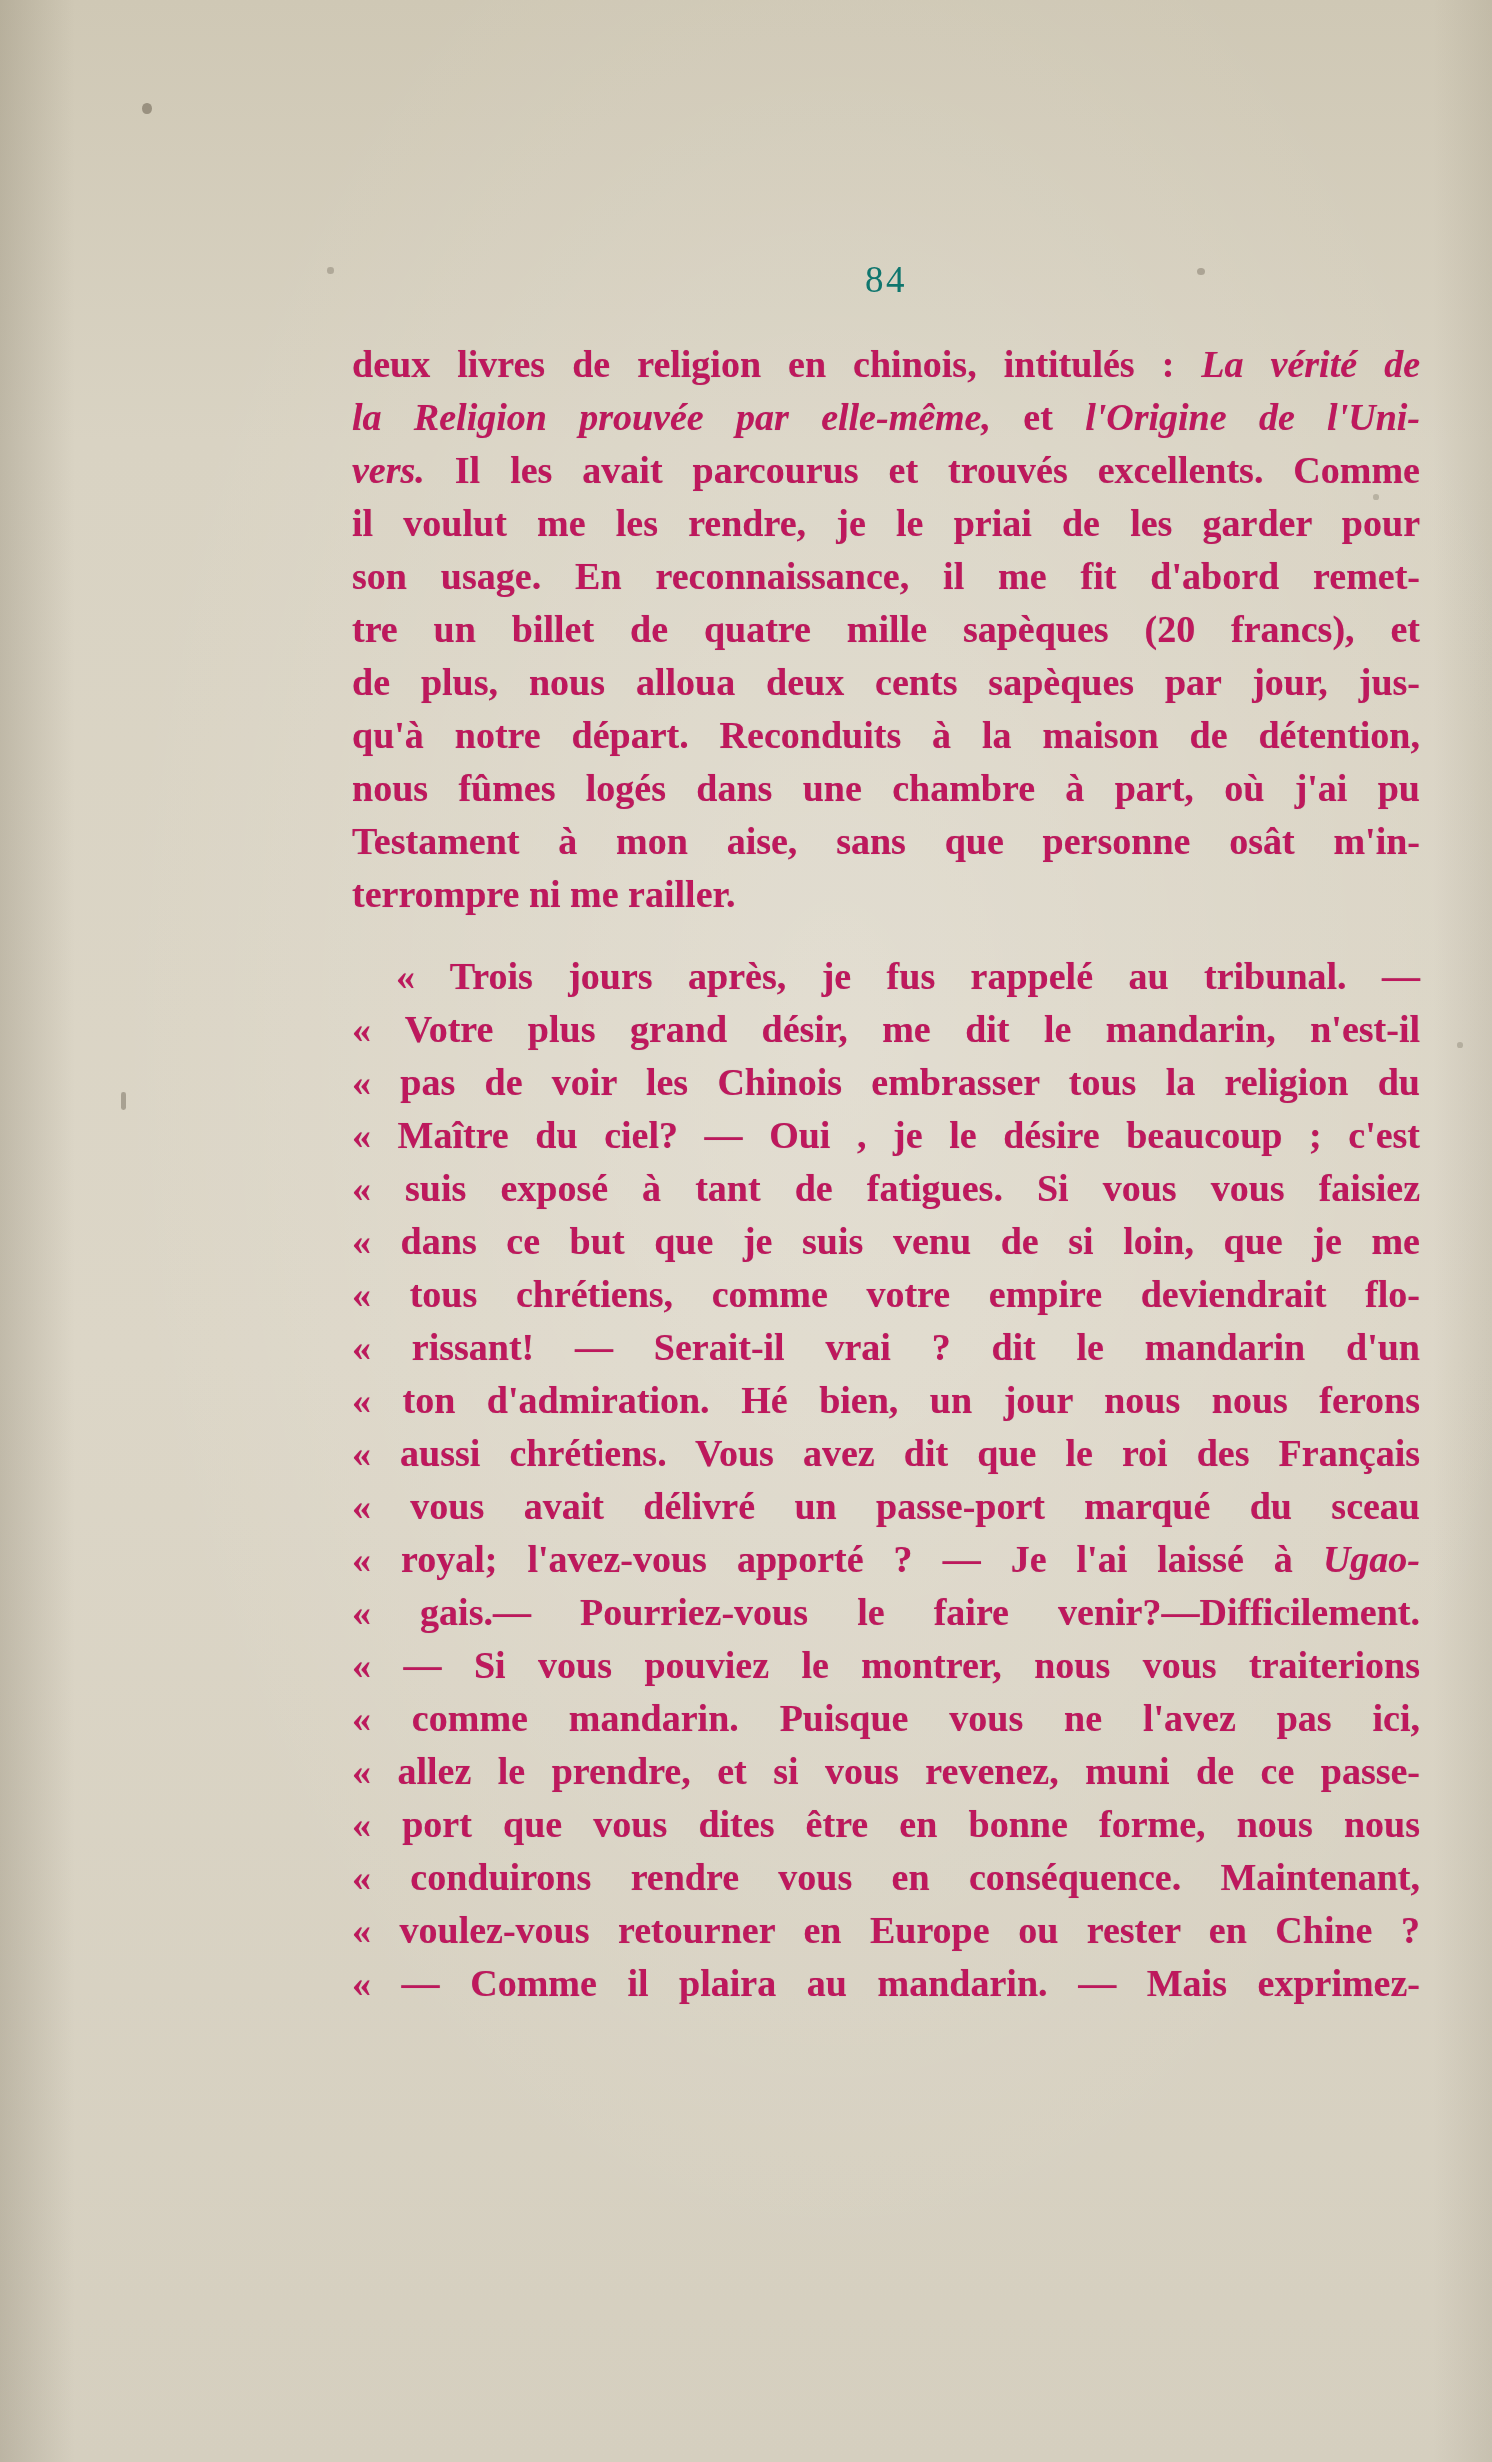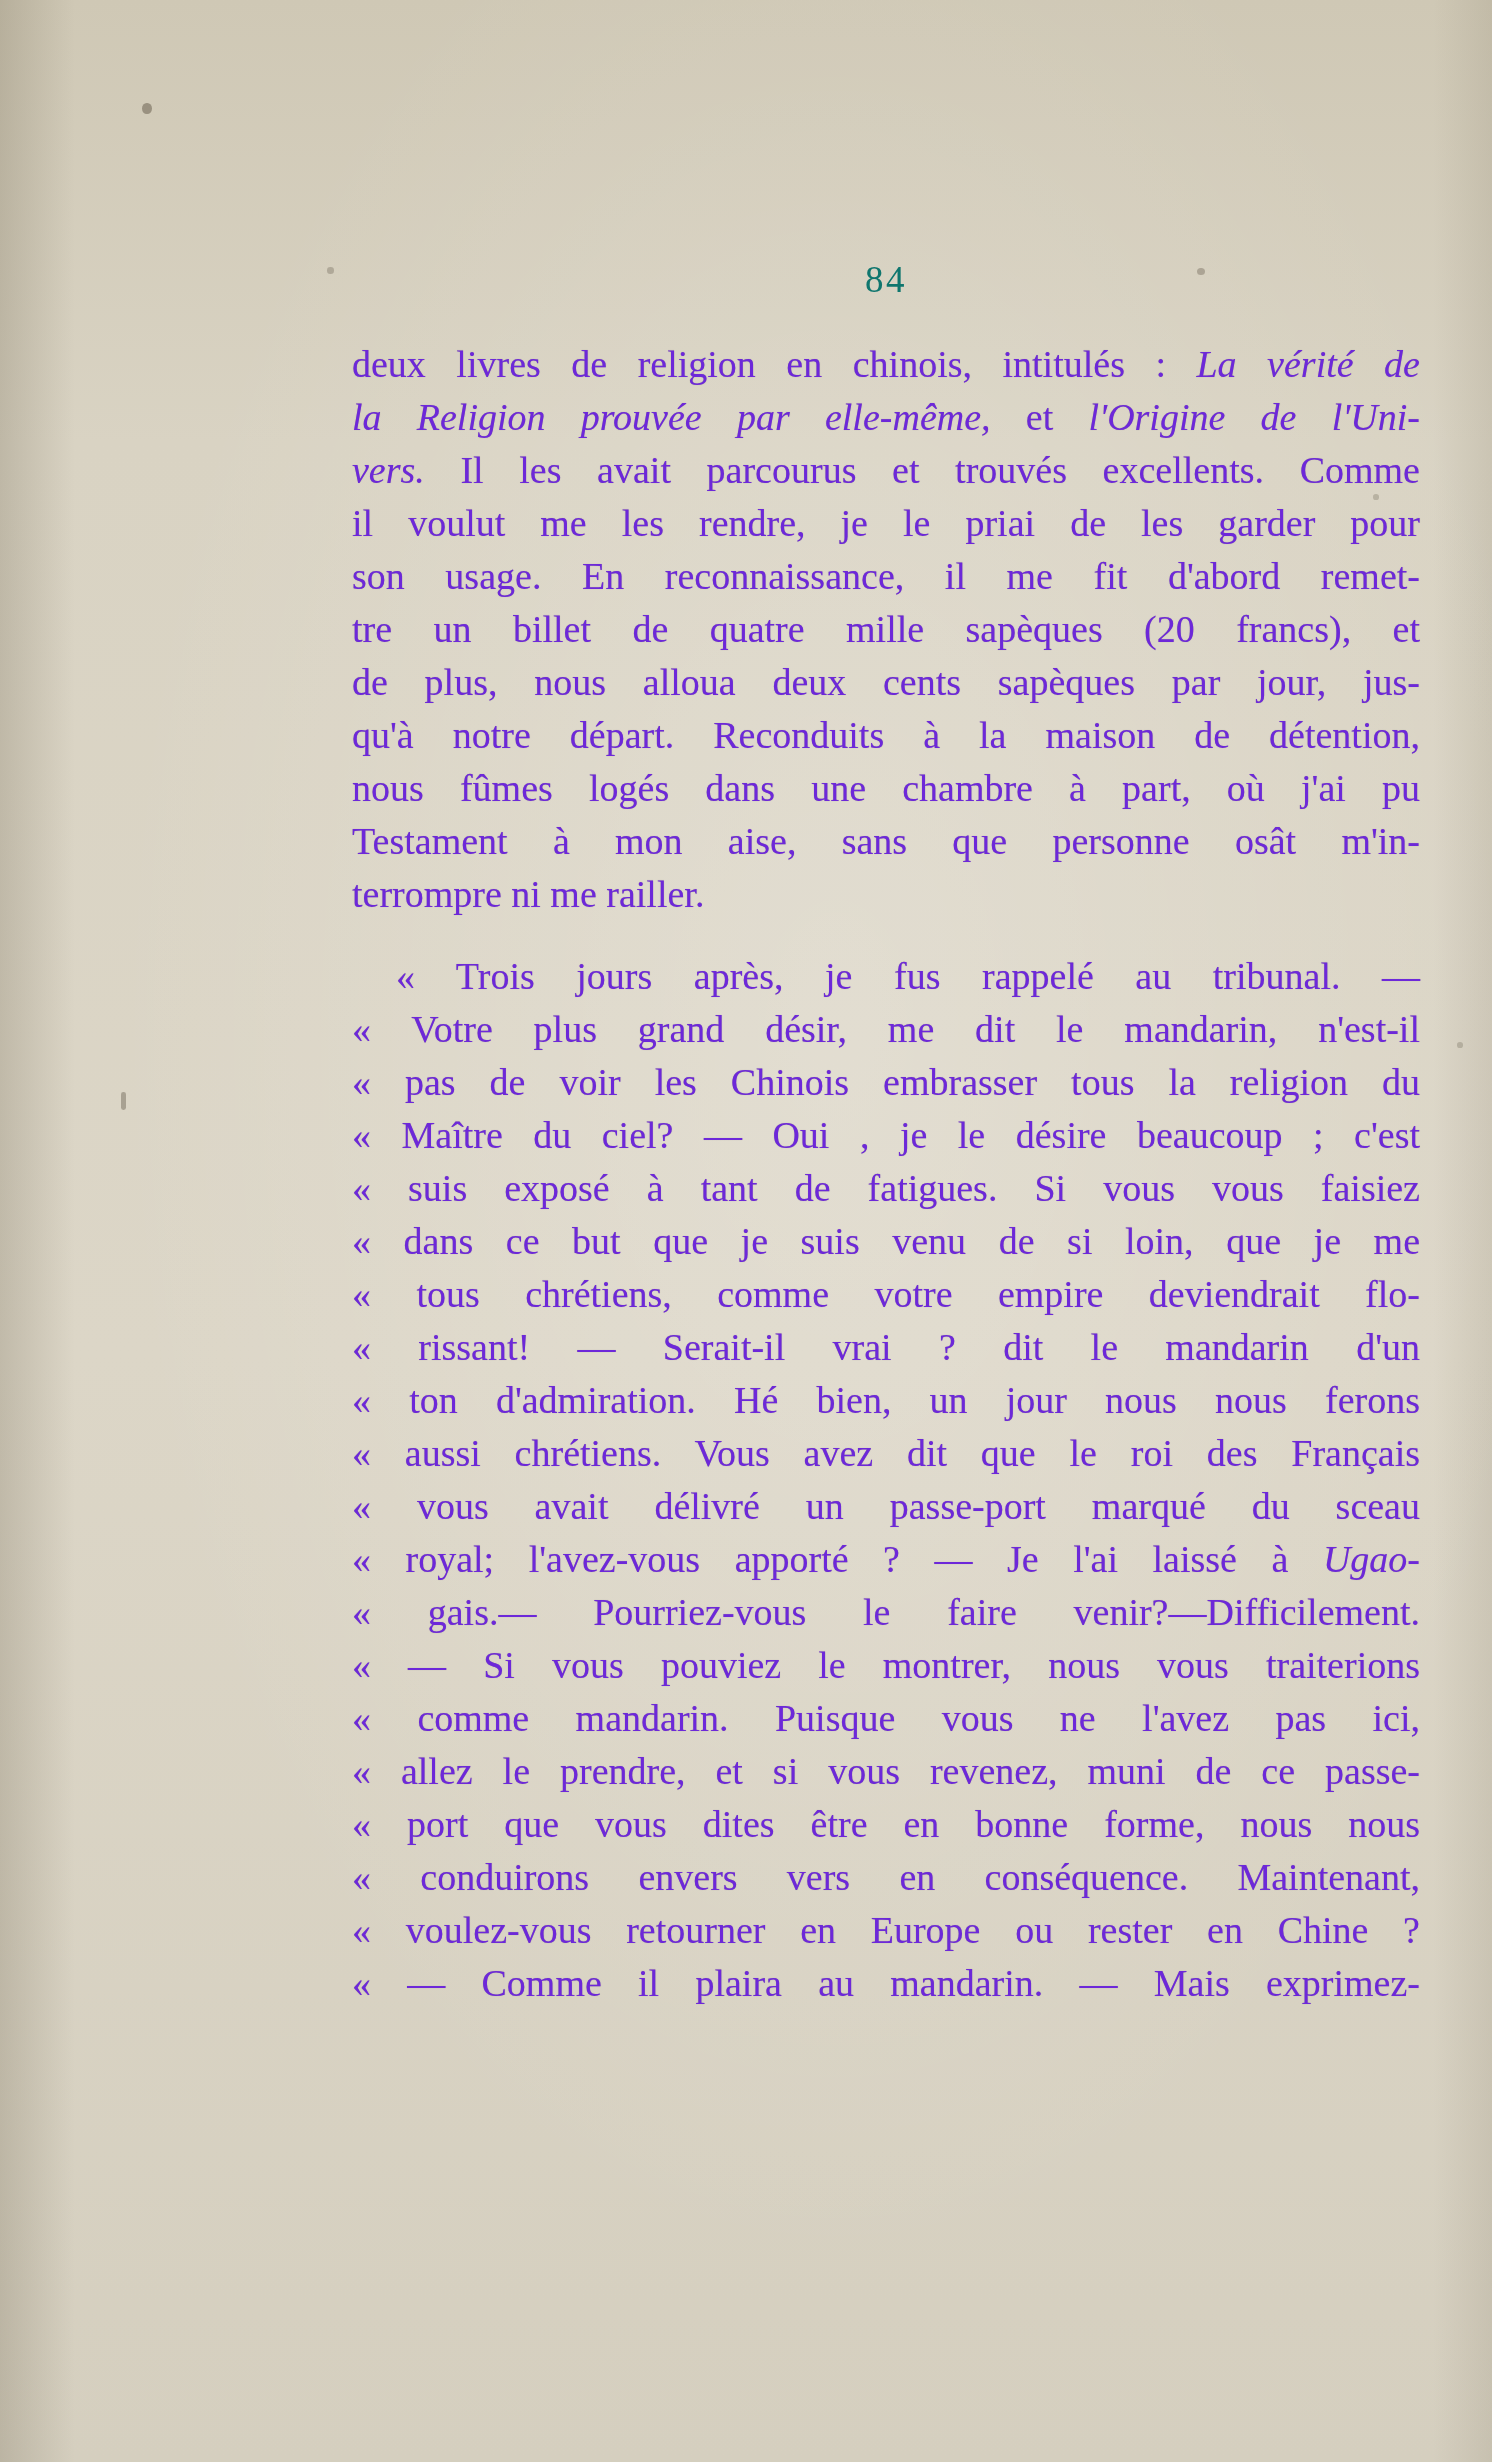--- a/index.html
+++ b/index.html
@@ -44,22 +44,23 @@
   }
   .paragraph { margin: 0; }
   .paragraph + .paragraph { margin-top: 29px; }
   .line {
     font-size: 38px;
     line-height: 53px;
     height: 53px;
     text-align: justify;
     text-align-last: justify;
     -moz-text-align-last: justify;
-    color: #6d28d9;
+    color: #be185d;
     text-shadow: 0 0 0.8px rgba(62,57,46,0.35);
+    font-weight: bold;
   }
   .line.no-just { text-align-last: left; -moz-text-align-last: left; }
   .line.indent { text-indent: 44px; }
   .it { font-style: italic; }
 </style>
 </head>
 <body style="background-color: rgb(216, 210, 194); color: rgb(65, 61, 52);">
 
 <div class="paper"></div>
 
@@ -97,18 +98,18 @@
       <div class="line"><span>« rissant! — Serait-il vrai ? dit le mandarin d'un</span></div>
       <div class="line"><span>« ton d'admiration. Hé bien, un jour nous nous ferons</span></div>
       <div class="line"><span>« aussi chrétiens. Vous avez dit que le roi des Français</span></div>
       <div class="line"><span>« vous avait délivré un passe-port marqué du sceau</span></div>
       <div class="line"><span>« royal; l'avez-vous apporté ? — Je l'ai laissé à </span><span class="it">Ugao-</span></div>
       <div class="line"><span>« gais.— Pourriez-vous le faire venir?—Difficilement.</span></div>
       <div class="line"><span>« — Si vous pouviez le montrer, nous vous traiterions</span></div>
       <div class="line"><span>« comme mandarin. Puisque vous ne l'avez pas ici,</span></div>
       <div class="line"><span>« allez le prendre, et si vous revenez, muni de ce passe-</span></div>
       <div class="line"><span>« port que vous dites être en bonne forme, nous nous</span></div>
-      <div class="line"><span>« conduirons envers vers en conséquence. Maintenant,</span></div>
+      <div class="line"><span>« conduirons rendre vous en conséquence. Maintenant,</span></div>
       <div class="line"><span>« voulez-vous retourner en Europe ou rester en Chine ?</span></div>
       <div class="line"><span>« — Comme il plaira au mandarin. — Mais exprimez-</span></div>
     </div>
   </div>
 
 
 </body></html>

